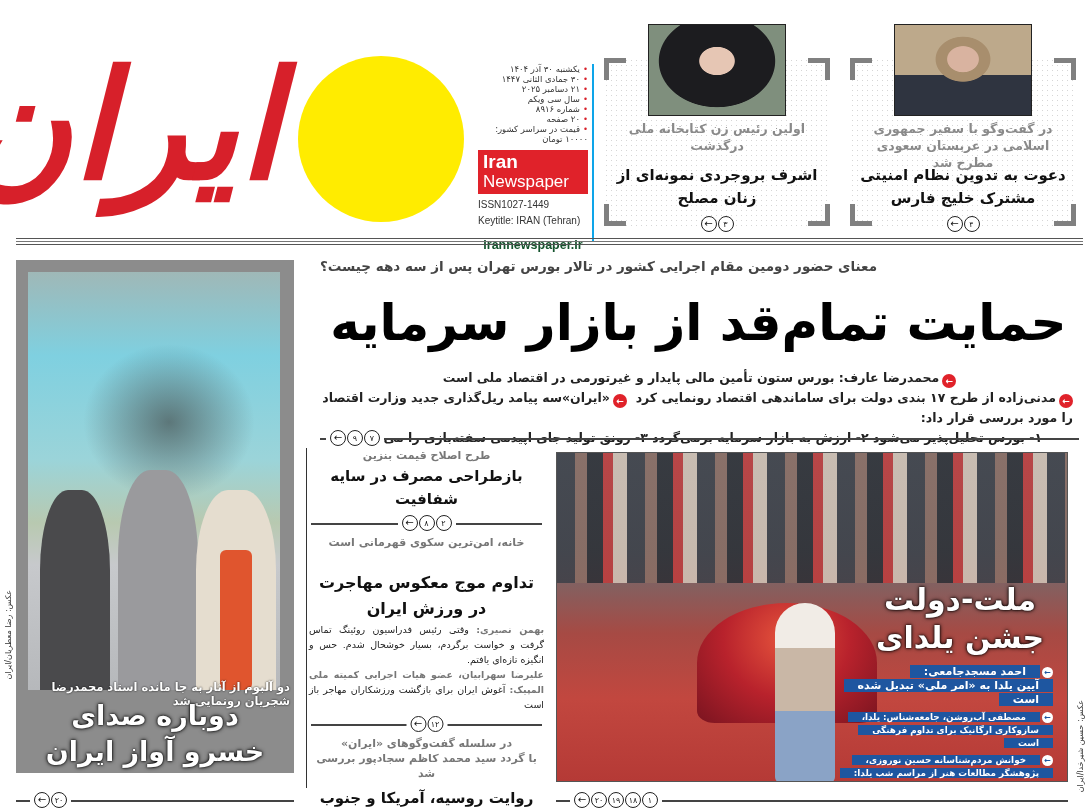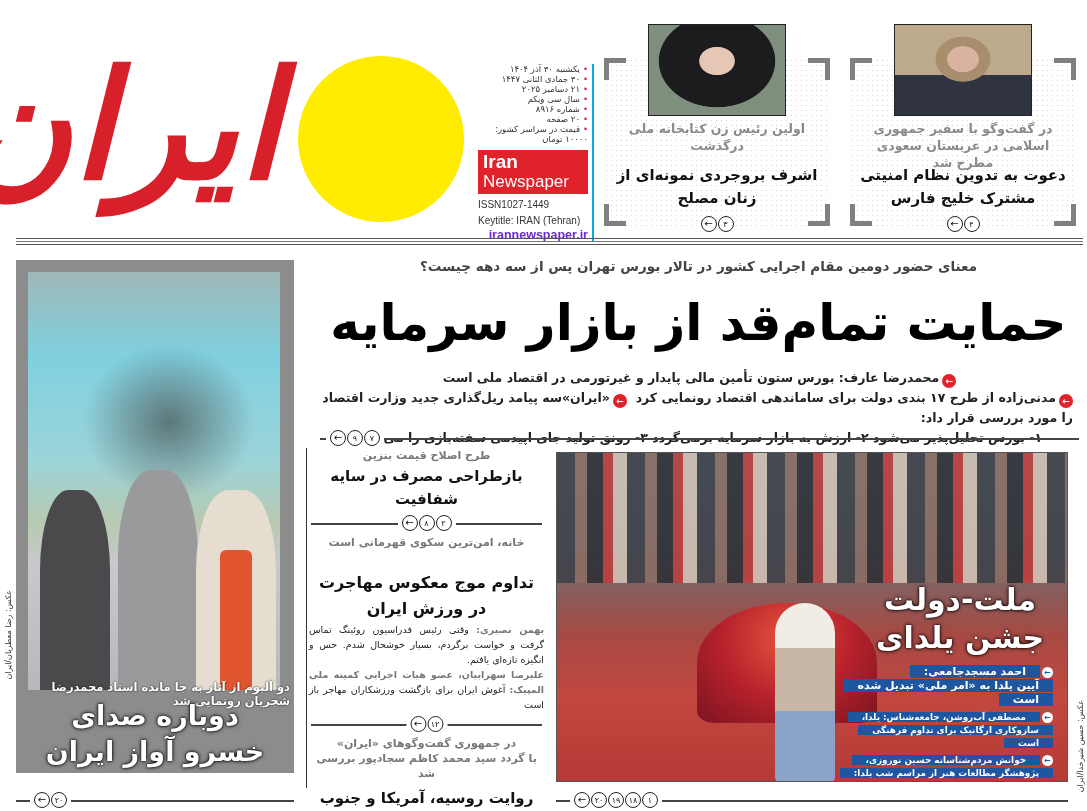--- a/index.html
+++ b/index.html
@@ -12,41 +12,41 @@
   .logo-text { left: 10px; top: 40px; width: 270px; height: 170px; color: #d7202a; font-family: "DejaVu Serif", serif; font-weight: bold; font-size: 150px; line-height: 170px; text-align: center; letter-spacing: -6px; font-style: italic; }
   .sun { left: 298px; top: 56px; width: 166px; height: 166px; border-radius: 50%; background: #ffec00; }
 
   .meta-box { left: 478px; top: 64px; width: 116px; height: 178px; border-right: 2px solid #0ea5e9; padding-right: 4px; }
   .meta-list { list-style: none; font-size: 8.5px; line-height: 10px; color: #333; text-align: right; }
   .meta-list li::before { content: "•"; color: #d7202a; margin-left: 3px; }
   .brand-box { margin-top: 6px; background: #e0222a; color: #fff; direction: ltr; text-align: left; padding: 2px 5px; height: 44px; width: 110px; }
   .brand-iran { font-family: "Liberation Sans", sans-serif; font-weight: bold; font-size: 19px; line-height: 20px; }
   .brand-np { font-family: "Liberation Sans", sans-serif; font-size: 17px; line-height: 19px; }
   .issn { direction: ltr; text-align: left; font-family: "Liberation Sans", sans-serif; font-size: 10px; line-height: 11px; color: #333; margin-top: 5px; }
-  .site { direction: ltr; text-align: right; font-family: "Liberation Sans", sans-serif; font-weight: bold; font-size: 12.5px; color: #6d28d9; margin-top: 2px; }
+  .site { direction: ltr; text-align: center; font-family: "Liberation Sans", sans-serif; font-weight: bold; font-size: 12.5px; color: #14532d; margin-top: 12px; }
 
   .teaser { top: 58px; width: 226px; height: 168px; background-image: radial-gradient(#d6d6d6 0.8px, transparent 1px); background-size: 5px 5px; }
   .teaser .corner { position: absolute; width: 22px; height: 22px; border-color: #808080; border-style: solid; border-width: 0; }
   .teaser .c-tl { left: 0; top: 0; border-top-width: 5px; border-left-width: 5px; }
   .teaser .c-tr { right: 0; top: 0; border-top-width: 5px; border-right-width: 5px; }
   .teaser .c-bl { left: 0; bottom: 0; border-bottom-width: 5px; border-left-width: 5px; }
   .teaser .c-br { right: 0; bottom: 0; border-bottom-width: 5px; border-right-width: 5px; }
   .teaser-photo { position: absolute; top: -34px; left: 44px; width: 138px; height: 92px; border: 1.5px solid #222; overflow: hidden; }
   .teaser-sub { position: absolute; top: 62px; left: 10px; right: 10px; text-align: center; color: #8a8a8a; font-weight: bold; font-size: 12.5px; line-height: 17px; }
   .teaser-title { position: absolute; top: 106px; left: 6px; right: 6px; text-align: center; font-weight: bold; font-size: 15px; line-height: 23px; color: #111; }
   .teaser-pages { position: absolute; bottom: -6px; left: 0; right: 0; display: flex; justify-content: center; direction: rtl; gap: 1px; }
 
   .page-pill { display: inline-flex; align-items: center; justify-content: center; width: 16px; height: 16px; border: 1.2px solid #222; border-radius: 50%; font-size: 8px; background: #fff; color: #111; font-family: "DejaVu Sans", sans-serif; }
   .page-arrow { display: inline-flex; align-items: center; justify-content: center; width: 16px; height: 16px; border: 1.2px solid #222; border-radius: 50%; font-size: 10px; background: #fff; line-height: 1; }
 
   .rule-triple { left: 16px; right: 4px; height: 7px; border-top: 1.5px solid #555; border-bottom: 1.5px solid #555; }
   .rule-triple::after { content: ""; position: absolute; left: 0; right: 0; top: 1.5px; border-top: 1px solid #777; }
 
   
-  .kicker { left: 320px; right: 10px; top: 258px; text-align: center; font-weight: bold; font-size: 13.5px; color: #444; }
+  .kicker { left: 320px; right: 10px; top: 258px; text-align: left; font-weight: bold; font-size: 13.5px; color: #444; }
   .headline { left: 320px; right: 10px; top: 284px; text-align: center; font-weight: bold; font-size: 50px; line-height: 78px; color: #000; letter-spacing: -1px; }
   .bullets { left: 320px; right: 8px; top: 368px; font-size: 12.5px; font-weight: bold; line-height: 20px; color: #222; text-align: center; }
   .bullets .b { display: inline-flex; width: 14px; height: 14px; border-radius: 50%; background: #e0222a; color: #fff; align-items: center; justify-content: center; font-size: 9px; vertical-align: -2px; margin-left: 3px; }
   .line-row { display: block; }
   .line-row.r { text-align: right; }
 
   .divider { height: 1.5px; background: #444; }
   .pages-row { display: flex; direction: ltr; gap: 1px; align-items: center; background: #fff; padding: 0 4px; }
 
   
@@ -211,21 +211,21 @@
     </div>
   </div>
   <div class="mid-sep">
     <div class="divider"></div>
     <div class="pages-row">
       <span class="page-arrow">←</span>
       <span class="page-pill">۱۲</span>
     </div>
   </div>
   <div class="block">
-    <div class="mid-kicker">در جمهوری گفت‌وگوهای «ایران»</div>
+    <div class="mid-kicker">در سلسله گفت‌وگوهای «ایران»</div>
     <div class="mid-kicker">با گردد سید محمد کاظم سجادپور بررسی شد</div>
     <div class="mid-title" style="margin-top:6px;">روایت روسیه، آمریکا و جنوب جهانی</div>
 
   </div>
 
 </div>
 
 <div class="abs yalda">
   <div class="crowd"></div>
   <div class="table"></div>

